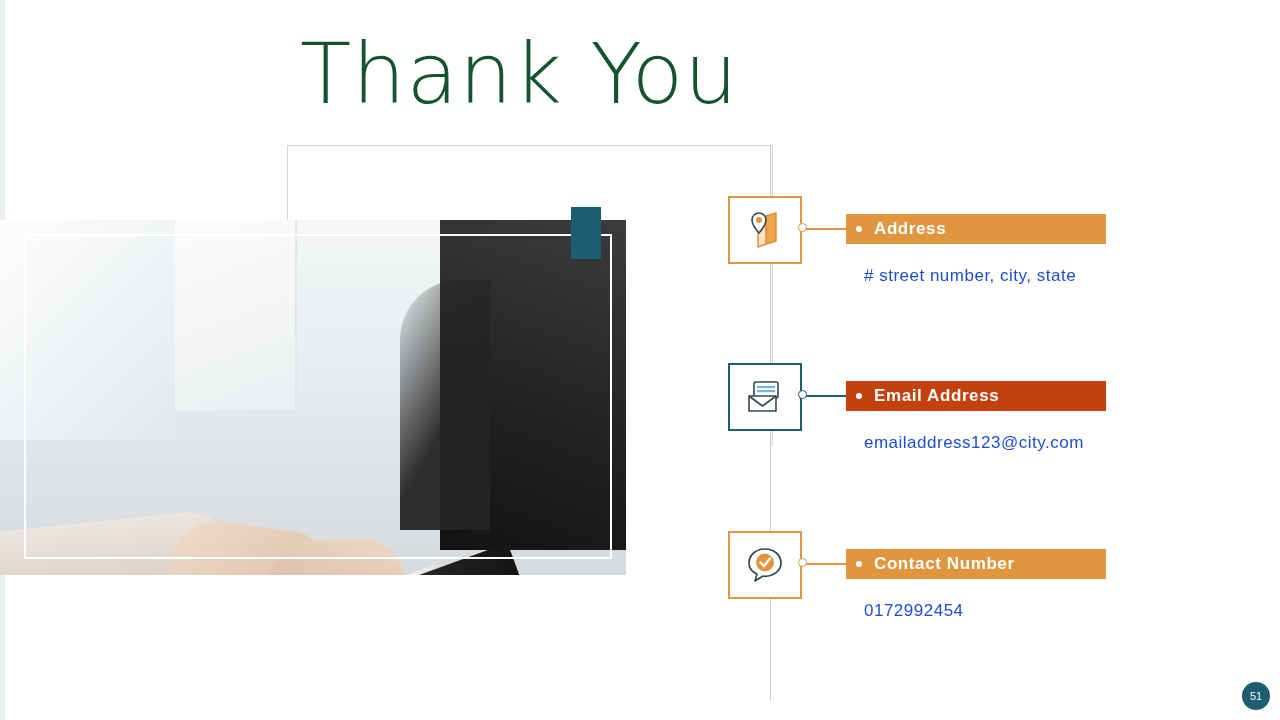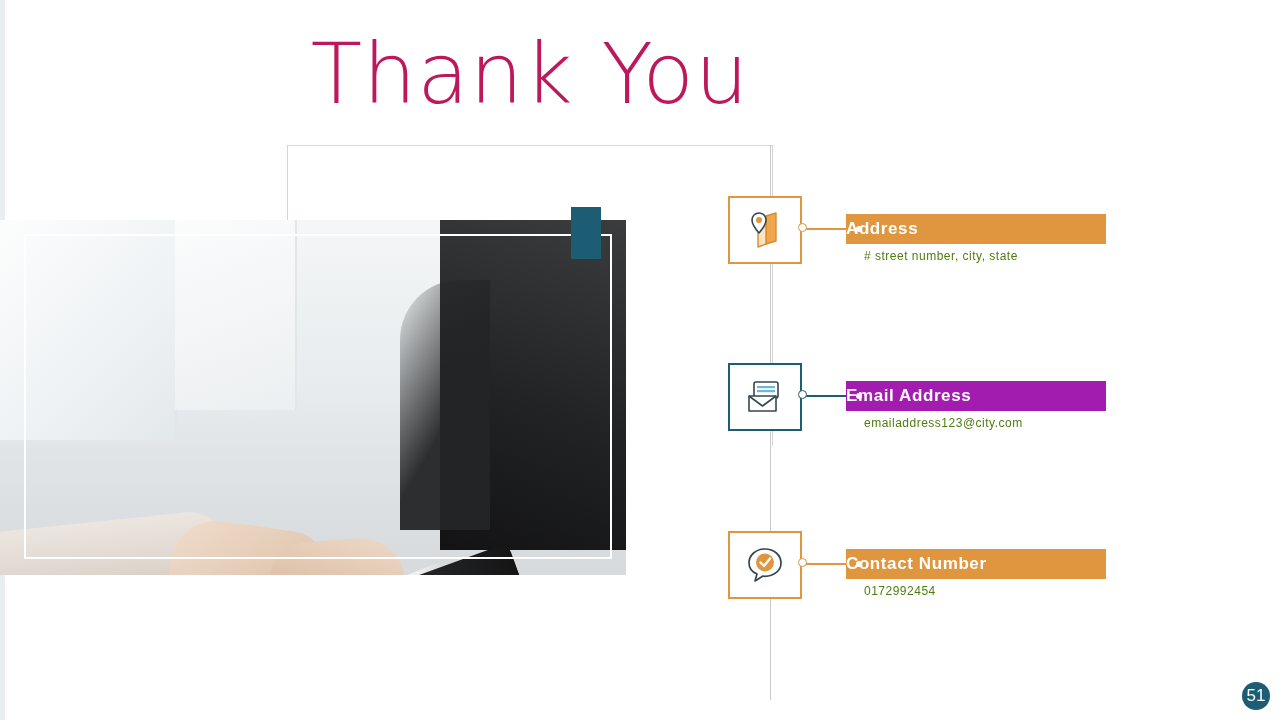--- a/index.html
+++ b/index.html
@@ -24,26 +24,25 @@
     height: 720px;
     background: #e9eef1;
   }
 
   
   #page-title {
     position: absolute;
     left: 300px;
     top: 32px;
     width: 460px;
-    text-align: center;
     font-family: "DejaVu Sans", sans-serif;
     font-weight: 300;
     font-size: 84px;
     line-height: 1;
-    color: #be185d;
+    color: #14532d;
     letter-spacing: 1px;
     white-space: nowrap;
   }
 
   
   #outline-frame {
     position: absolute;
     left: 287px;
     top: 145px;
     width: 484px;
@@ -214,56 +213,57 @@
     left: 118px;
     top: 18px;
     width: 260px;
     height: 30px;
     display: flex;
     align-items: center;
     color: #ffffff;
     font-size: 17px;
     font-weight: bold;
     letter-spacing: 0.6px;
+    padding-left: 28px;
     box-sizing: border-box;
   }
   .label-bar.orange { background: #e0953f; }
-  .label-bar.teal   { background: #a21caf; }
+  .label-bar.teal   { background: #c2410c; }
 
   .bullet-dot {
     position: absolute;
     left: 128px;
     top: 30px;
     width: 6px;
     height: 6px;
     border-radius: 50%;
     background: #ffffff;
   }
 
   .detail-text {
     position: absolute;
     left: 136px;
-    top: 53px;
-    font-size: 12px;
-    color: #4d7c0f;
+    top: 70px;
+    font-size: 17px;
+    color: #1d4ed8;
     letter-spacing: 0.5px;
     white-space: nowrap;
   }
 
   
   #page-number-badge {
     position: absolute;
     right: 10px;
     bottom: 10px;
     width: 28px;
     height: 28px;
     border-radius: 50%;
     background: #1c5d73;
     color: #ffffff;
-    font-size: 17px;
+    font-size: 11px;
     display: flex;
     align-items: center;
     justify-content: center;
   }
 </style>
 </head>
 <body>
 
 <div id="left-accent-bar"></div>
 

